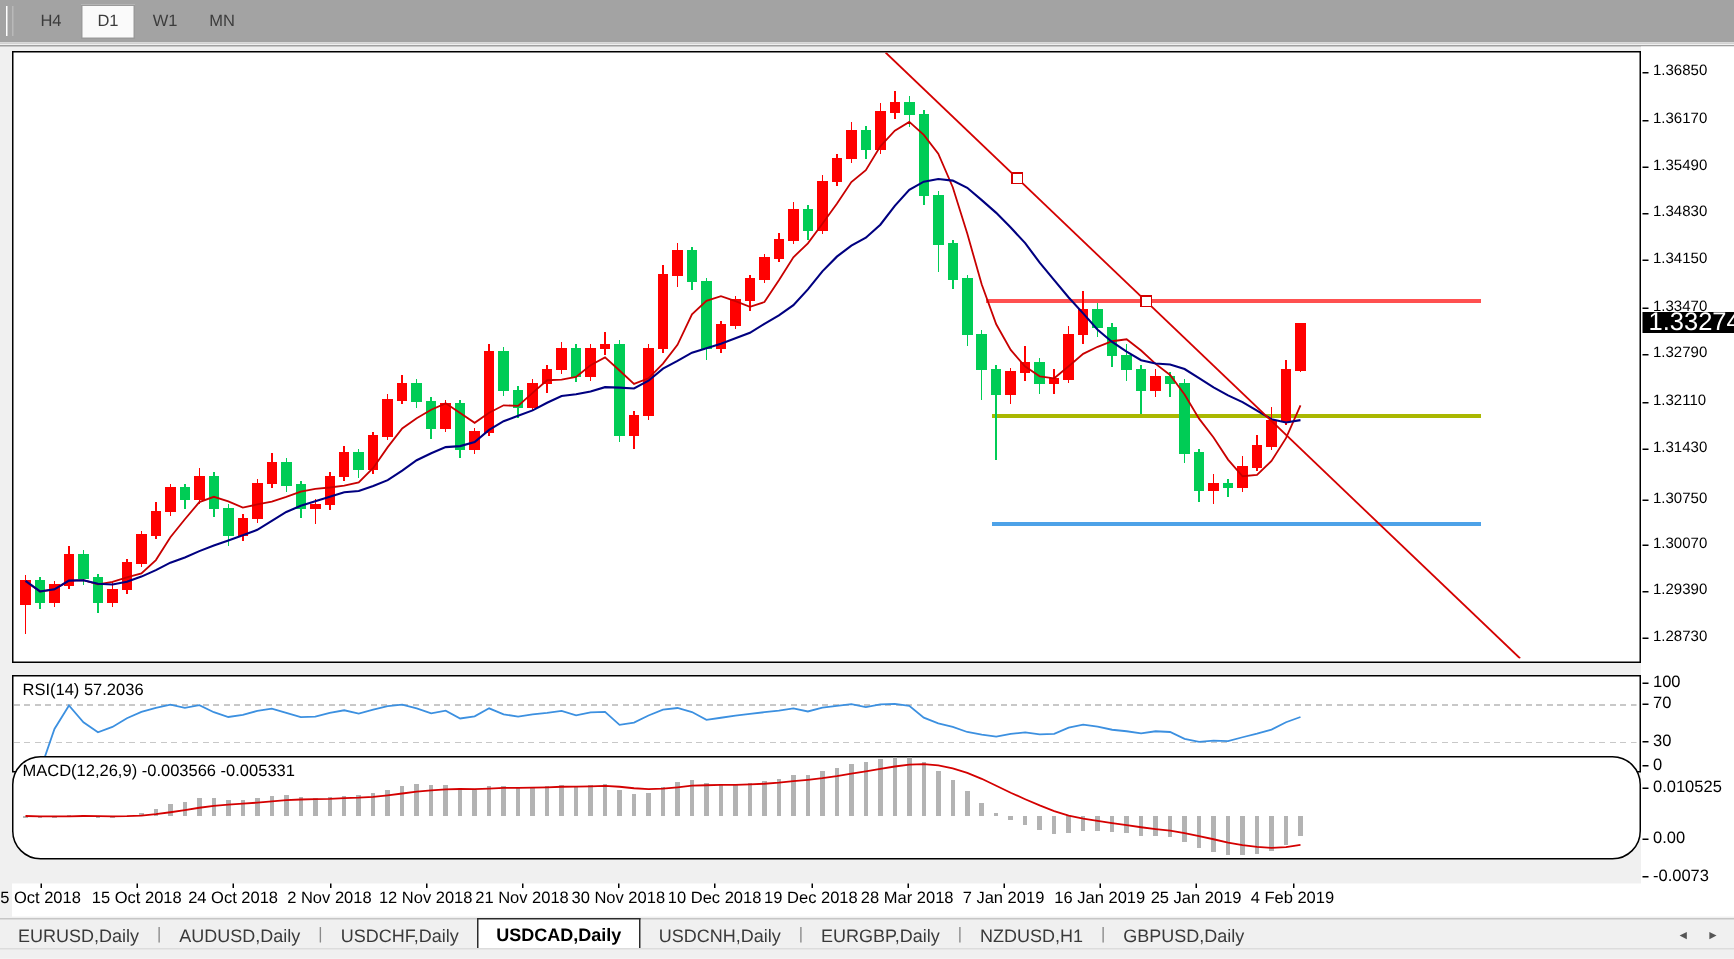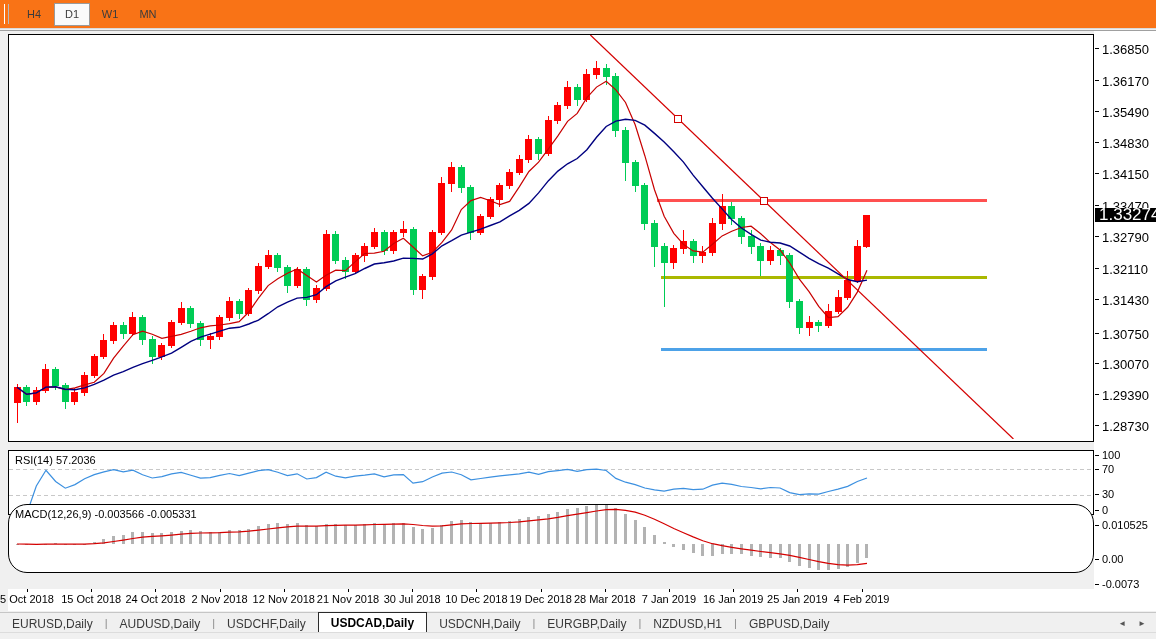--- a/index.html
+++ b/index.html
@@ -3,39 +3,39 @@
 <meta charset="utf-8">
 <style>
   html,body{margin:0;padding:0;}
   body{
     width:1156px;height:639px;position:relative;overflow:hidden;
     background:#f0f0f0;
     font-family:"Liberation Sans","DejaVu Sans",sans-serif;
     -webkit-font-smoothing:none;
   }
   
-  .toolbar{position:absolute;left:0;top:0;width:1156px;height:28px;background:#f97316;
+  .toolbar{position:absolute;left:0;top:0;width:1156px;height:28px;background:#a3a3a3;
     border-bottom:1px solid #d9d9d9;display:flex;align-items:center;}
   .tb-grip{width:3px;height:20px;margin:0 6px 0 4px;border-left:1px solid #fff;border-right:1px solid #b9b9b9;}
   .tb-btn{min-width:26px;height:21px;padding:0 4px;margin:0 1px;display:flex;align-items:center;justify-content:center;
     font-size:11px;color:#3c3c3c;background:transparent;border:1px solid transparent;cursor:default;}
   .tb-btn.active{background:#fafafa;border:1px solid #9a9a9a;}
   
   .window{position:absolute;left:0;top:30px;width:1156px;height:580px;background:#f0f0f0;
     border-top:1px solid #a0a0a0;}
   .pane{position:absolute;background:#fff;border:1px solid #000;}
   .pane svg{position:absolute;left:0;top:0;}
   #pane-main{left:8px;top:3px;width:1084px;height:406px;}
   #pane-rsi{left:8px;top:419px;width:1084px;height:63px;}
   #pane-macd{left:8px;top:473px;width:1084px;height:67px;border-radius:19px;}
   .pane-label{position:absolute;left:6px;top:3px;font-size:11px;color:#000;white-space:pre;z-index:5;}
   .hdr-caret{font-size:8px;margin-right:6px;vertical-align:1px;color:#000;}
   
   .price-axis{position:absolute;left:1094px;top:0;width:62px;height:580px;background:#fff;}
-  .pricelab{position:absolute;left:8px;font-size:13px;color:#000;white-space:nowrap;}
+  .pricelab{position:absolute;left:8px;font-size:10px;color:#000;white-space:nowrap;}
   .pricelab::before{content:"";position:absolute;left:-7px;top:6px;width:4px;height:1px;background:#000;}
   .badge{position:absolute;left:1px;width:58px;height:14px;background:#000;color:#fff;
     font-size:17px;line-height:14px;text-align:left;padding-left:4px;z-index:6;}
   .sublab{position:absolute;left:8px;font-size:11px;color:#000;white-space:nowrap;}
   .sublab::before{content:"";position:absolute;left:-7px;top:6px;width:4px;height:1px;background:#000;}
   
   .time-strip{position:absolute;left:8px;top:558px;width:1086px;height:22px;background:#fff;}
   .datelab{position:absolute;top:4px;font-size:11px;color:#000;white-space:nowrap;transform:translateX(-50%);}
   .datetick{position:absolute;top:0;width:1px;height:3px;background:#000;}
   
@@ -367,21 +367,21 @@
       <div class="datelab" style="left: 83.2px;">15 Oct 2018</div>
       <div class="datetick" style="left: 147.4px;"></div>
       <div class="datelab" style="left: 147.4px;">24 Oct 2018</div>
       <div class="datetick" style="left: 211.6px;"></div>
       <div class="datelab" style="left: 211.6px;">2 Nov 2018</div>
       <div class="datetick" style="left: 275.8px;"></div>
       <div class="datelab" style="left: 275.8px;">12 Nov 2018</div>
       <div class="datetick" style="left: 340px;"></div>
       <div class="datelab" style="left: 340px;">21 Nov 2018</div>
       <div class="datetick" style="left: 404.2px;"></div>
-      <div class="datelab" style="left: 404.2px;">30 Jul 2018</div>
+      <div class="datelab" style="left: 404.2px;">30 Nov 2018</div>
       <div class="datetick" style="left: 468.4px;"></div>
       <div class="datelab" style="left: 468.4px;">10 Dec 2018</div>
       <div class="datetick" style="left: 532.6px;"></div>
       <div class="datelab" style="left: 532.6px;">19 Dec 2018</div>
       <div class="datetick" style="left: 596.8px;"></div>
       <div class="datelab" style="left: 596.8px;">28 Mar 2018</div>
       <div class="datetick" style="left: 661px;"></div>
       <div class="datelab" style="left: 661px;">7 Jan 2019</div>
       <div class="datetick" style="left: 725.2px;"></div>
       <div class="datelab" style="left: 725.2px;">16 Jan 2019</div>

